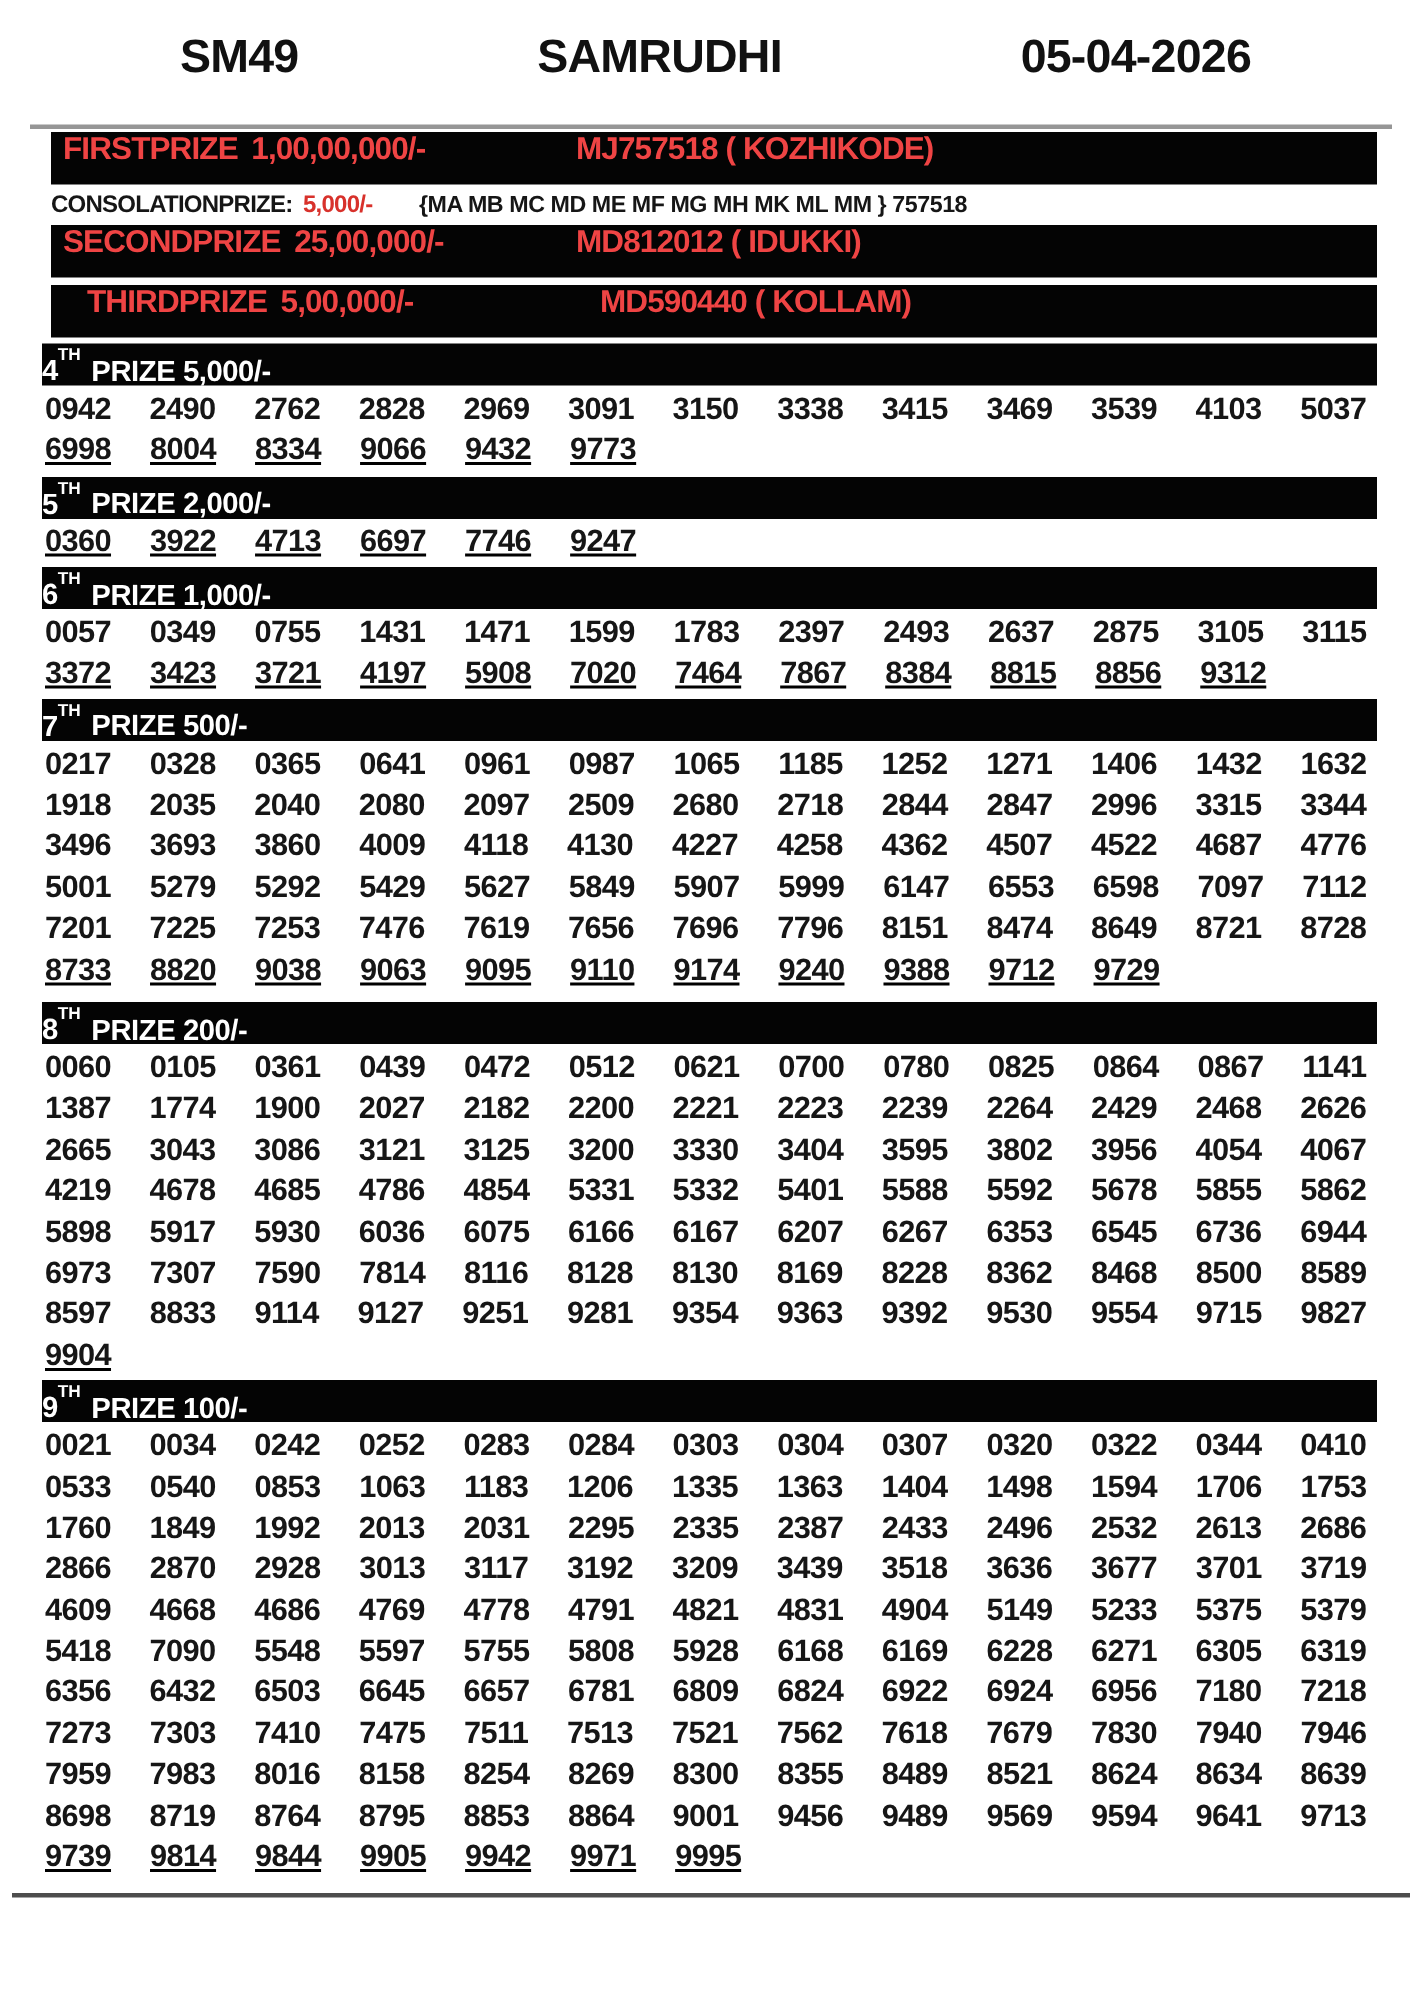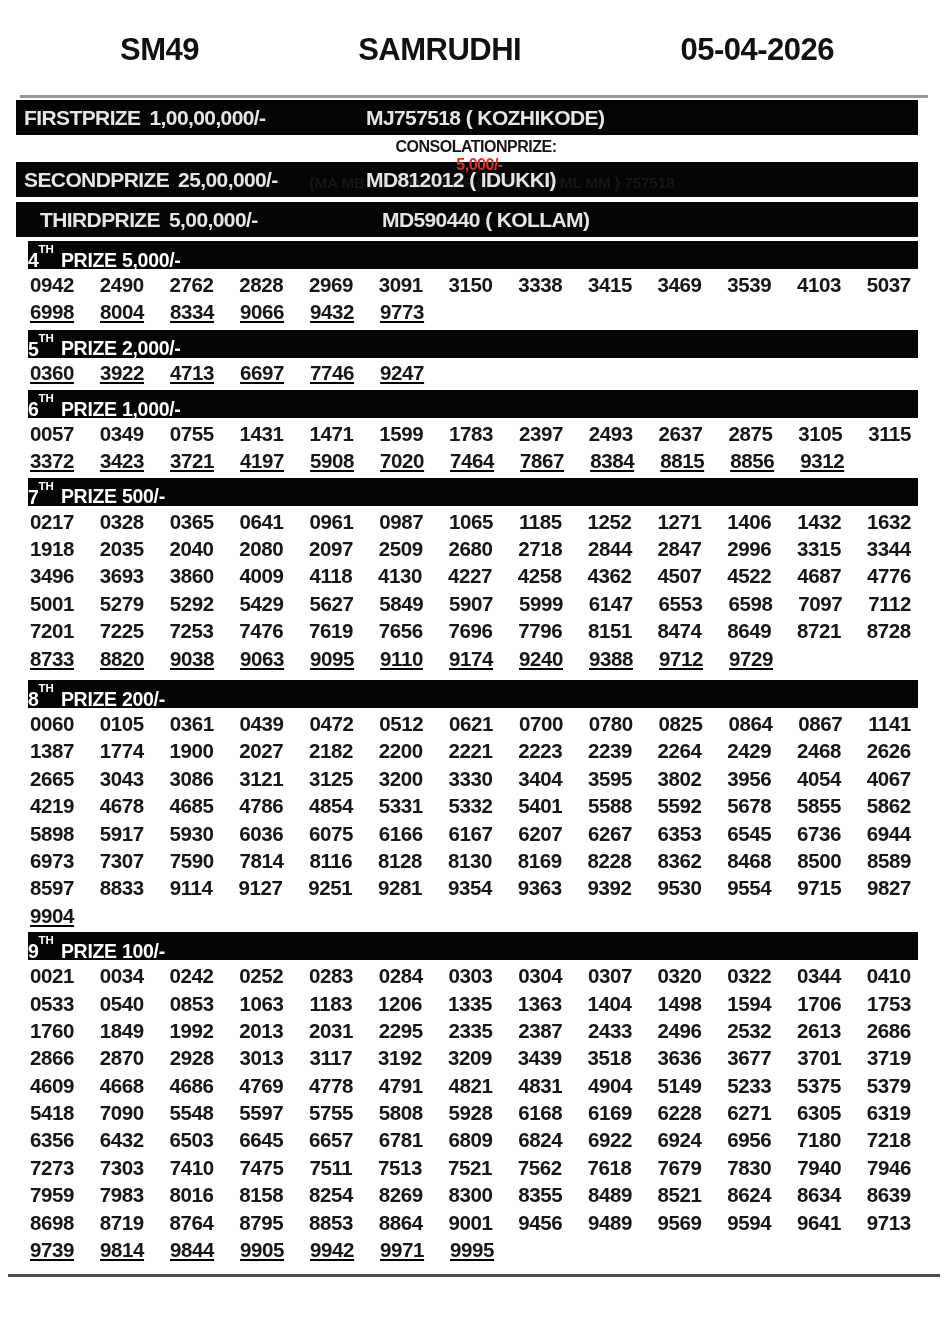--- a/index.html
+++ b/index.html
@@ -4,44 +4,43 @@
 <style>
   html,body{margin:0;padding:0;background:#ffffff;}
   .page{
     position:relative;width:946px;height:1338px;background:#ffffff;
     font-family:"Liberation Sans",sans-serif;overflow:hidden;
     -webkit-font-smoothing:antialiased;
   }
   
   .titlebar{
     display:flex;justify-content:space-between;align-items:baseline;
-    padding:32px 112px 0 120px;height:36px;
+    padding:20px 112px 0 120px;height:36px;
     font-size:31px;font-weight:bold;color:#111;letter-spacing:-0.5px;
   }
   .toprule{height:3px;background:#969696;margin:27px 18px 0 20px;}
   .botrule{height:3px;background:#4d4d4d;margin:10px 6px 0 8px;}
 
   
   .bar{
-    display:flex;align-items:center;
-    margin:2px 28px 0 16px;height:35px;background:#040404;color:#e5e5e5;
+    display:flex;align-items:flex-start;
+    margin:2px 28px 0 34px;height:35px;background:#040404;color:#ef4444;
     font-weight:bold;font-size:21px;letter-spacing:-0.6px;
     padding-left:8px;box-sizing:border-box;
   }
   .bar .left{display:flex;width:342px;flex-shrink:0;}
   .bar .amount{margin-left:9px;}
   .bar.second{margin-top:3px;}
   .bar.third{margin-top:5px;padding-left:24px;}
 
   
   .consol{
     display:flex;align-items:center;margin:3px 28px 0 28px;height:21px;
     font-weight:bold;font-size:16px;color:#161616;letter-spacing:-0.5px;
     padding-left:6px;
-    flex-direction:column;
   }
   .consol .amount{color:#d8312b;margin-left:7px;}
   .consol .series{margin-left:31px;font-size:15.5px;letter-spacing:-0.3px;}
 
   
   .sec-hdr{
     margin:4px 28px 0 28px;height:28px;line-height:28px;background:#040404;
     color:#fff;text-align:left;font-weight:bold;font-size:19.5px;
     letter-spacing:-0.3px;
   }

